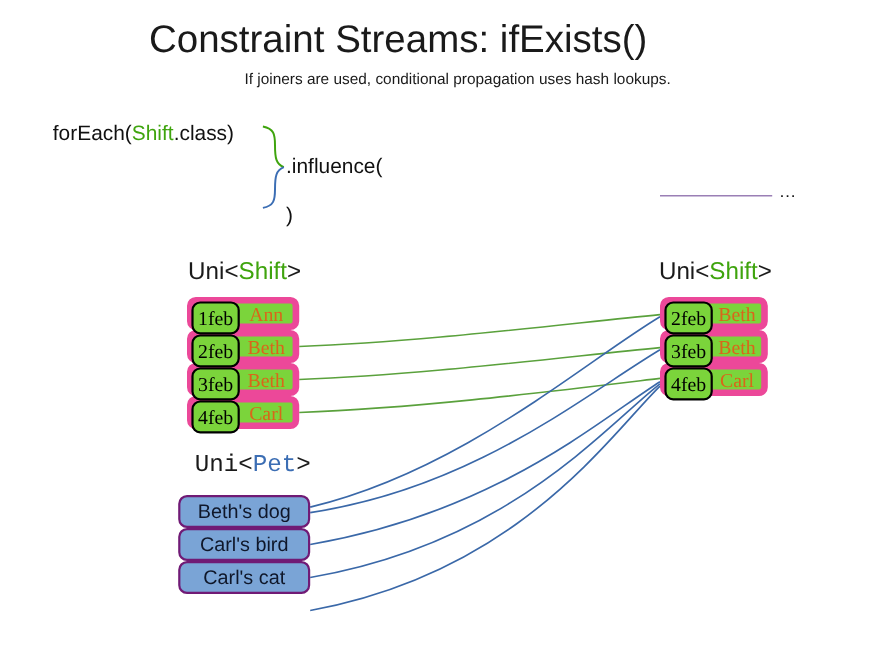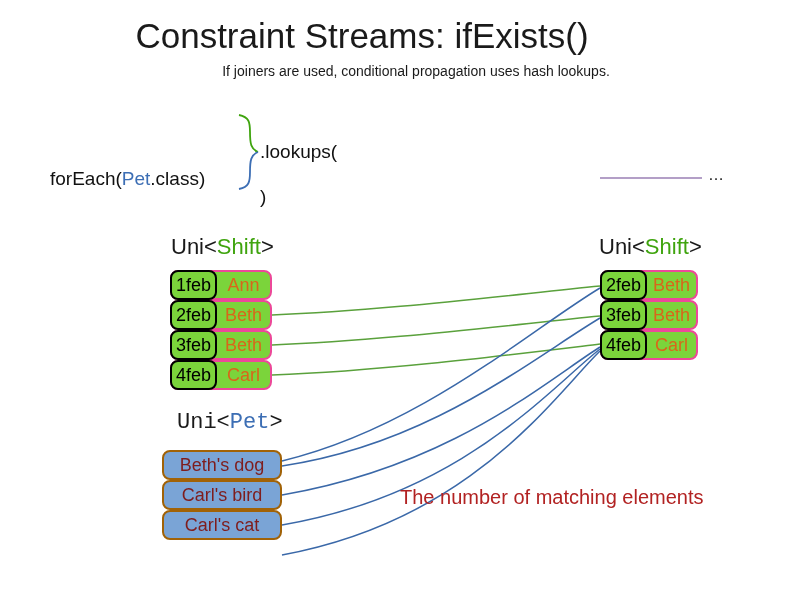--- a/index.html
+++ b/index.html
@@ -16,30 +16,30 @@
   .wires .purple{stroke:var(--line_purple);stroke-width:1.4;}
   .abs{position:absolute;z-index:2;white-space:nowrap;}
   .title{left:0;top:16px;width:724px;text-align:center;font-size:35px;color:#1a1a1a;}
   .subtitle{left:16px;top:63px;width:800px;text-align:center;font-size:14px;color:#1a1a1a;}
   .codeL{font-size:19px;}
   .codeS{font-size:14px;}
   .cls-shift{color:var(--shift_green);}
   .cls-pet{color:var(--pet_blue);}
   .unilabel{font-size:22px;color:#1a1a1a;}
   .table{position:absolute;z-index:2;}
-  .srow{box-sizing:border-box;height:30px;border:2px solid #ec4899;border-radius:8px;
-        background:var(--box_green);display:flex;align-items:center;font-size:18px;}
+  .srow{box-sizing:border-box;height:30px;border:6px solid #ec4899;border-radius:8px;
+        background:var(--box_green);display:flex;align-items:flex-start;font-size:18px;font-family:Liberation Serif, serif;}
   .srow .date{box-sizing:border-box;height:30px;margin:-2px 0 -2px -2px;border:2px solid #000;
         border-radius:8px;padding:0 4px;display:flex;align-items:center;background:var(--box_green);color:#000;}
   .srow .name{flex:1;text-align:center;color:var(--name_orange);}
   .w102 .srow{width:102px;}
   .w98 .srow{width:98px;}
-  .prow{box-sizing:border-box;width:120px;height:30px;border:2px solid #a16207;border-radius:8px;
+  .prow{box-sizing:border-box;width:120px;height:30px;border:2px solid #701a75;border-radius:8px;
         background:var(--box_blue);display:flex;align-items:center;justify-content:center;
-        font-size:18px;color:#7f1d1d;}
+        font-size:18px;color:#0f172a;}
   .note{font-size:20px;line-height:26px;color:var(--note_red);}
 </style>
 </head>
 <body>
 
 <div class="slide">
 
   <svg class="wires" width="800" height="600" viewBox="0 0 800 600">
 
     <path class="brace-g" d="M239,115 C249,117 250,122 250,132 C250,144 251,149 258,152"></path>
@@ -54,22 +54,22 @@
     <path class="bl" d="M282,461 C420,428 530,330 600,288"></path>
     <path class="bl" d="M282,466 C430,444 530,360 600,318"></path>
     <path class="bl" d="M282,495 C450,466 542,384 600,347"></path>
     <path class="bl" d="M282,525 C462,494 548,390 600,349"></path>
     <path class="bl" d="M282,555 C472,520 554,396 600,351"></path>
   </svg>
 
   <div class="abs title">Constraint Streams: ifExists()</div>
   <div class="abs subtitle">If joiners are used, conditional propagation uses hash lookups.</div>
 
-  <div class="abs codeL" style="left:50px;top:168px;"><span>forEach(</span><span class="cls-pet">Pet</span><span>.class)</span></div>
-  <div class="abs codeL" style="left:260px;top:141px;">.lookups(</div>
+  <div class="abs codeL" style="left:48px;top:111px;"><span>forEach(</span><span class="cls-shift">Shift</span><span>.class)</span></div>
+  <div class="abs codeL" style="left:260px;top:141px;">.influence(</div>
   <div class="abs codeS" style="left:708px;top:166px;font-size:16px;">…</div>
   <div class="abs codeL" style="left:260px;top:186px;">)</div>
 
   <div class="abs unilabel" style="left:171px;top:234px;"><span>Uni&lt;</span><span class="cls-shift">Shift</span><span>&gt;</span></div>
   <div class="table w102" style="left:170px;top:270px;">
     <div class="srow">
         <span class="date">1feb</span>
         <span class="name">Ann</span>
       </div>
     <div class="srow">
@@ -103,16 +103,15 @@
   </div>
 
   <div class="abs unilabel" style="left:177px;top:410px;font-family:Liberation Mono, monospace;"><span>Uni&lt;</span><span class="cls-pet">Pet</span><span>&gt;</span></div>
   <div class="table" style="left:162px;top:450px;">
     <div class="prow">Beth's dog</div>
     <div class="prow">Carl's bird</div>
     <div class="prow">Carl's cat</div>
   </div>
 
   <div class="abs note" style="left:400px;top:484px;">
-    <div>The number of matching elements</div>
   </div>
 
 </div>
 
 </body></html>

